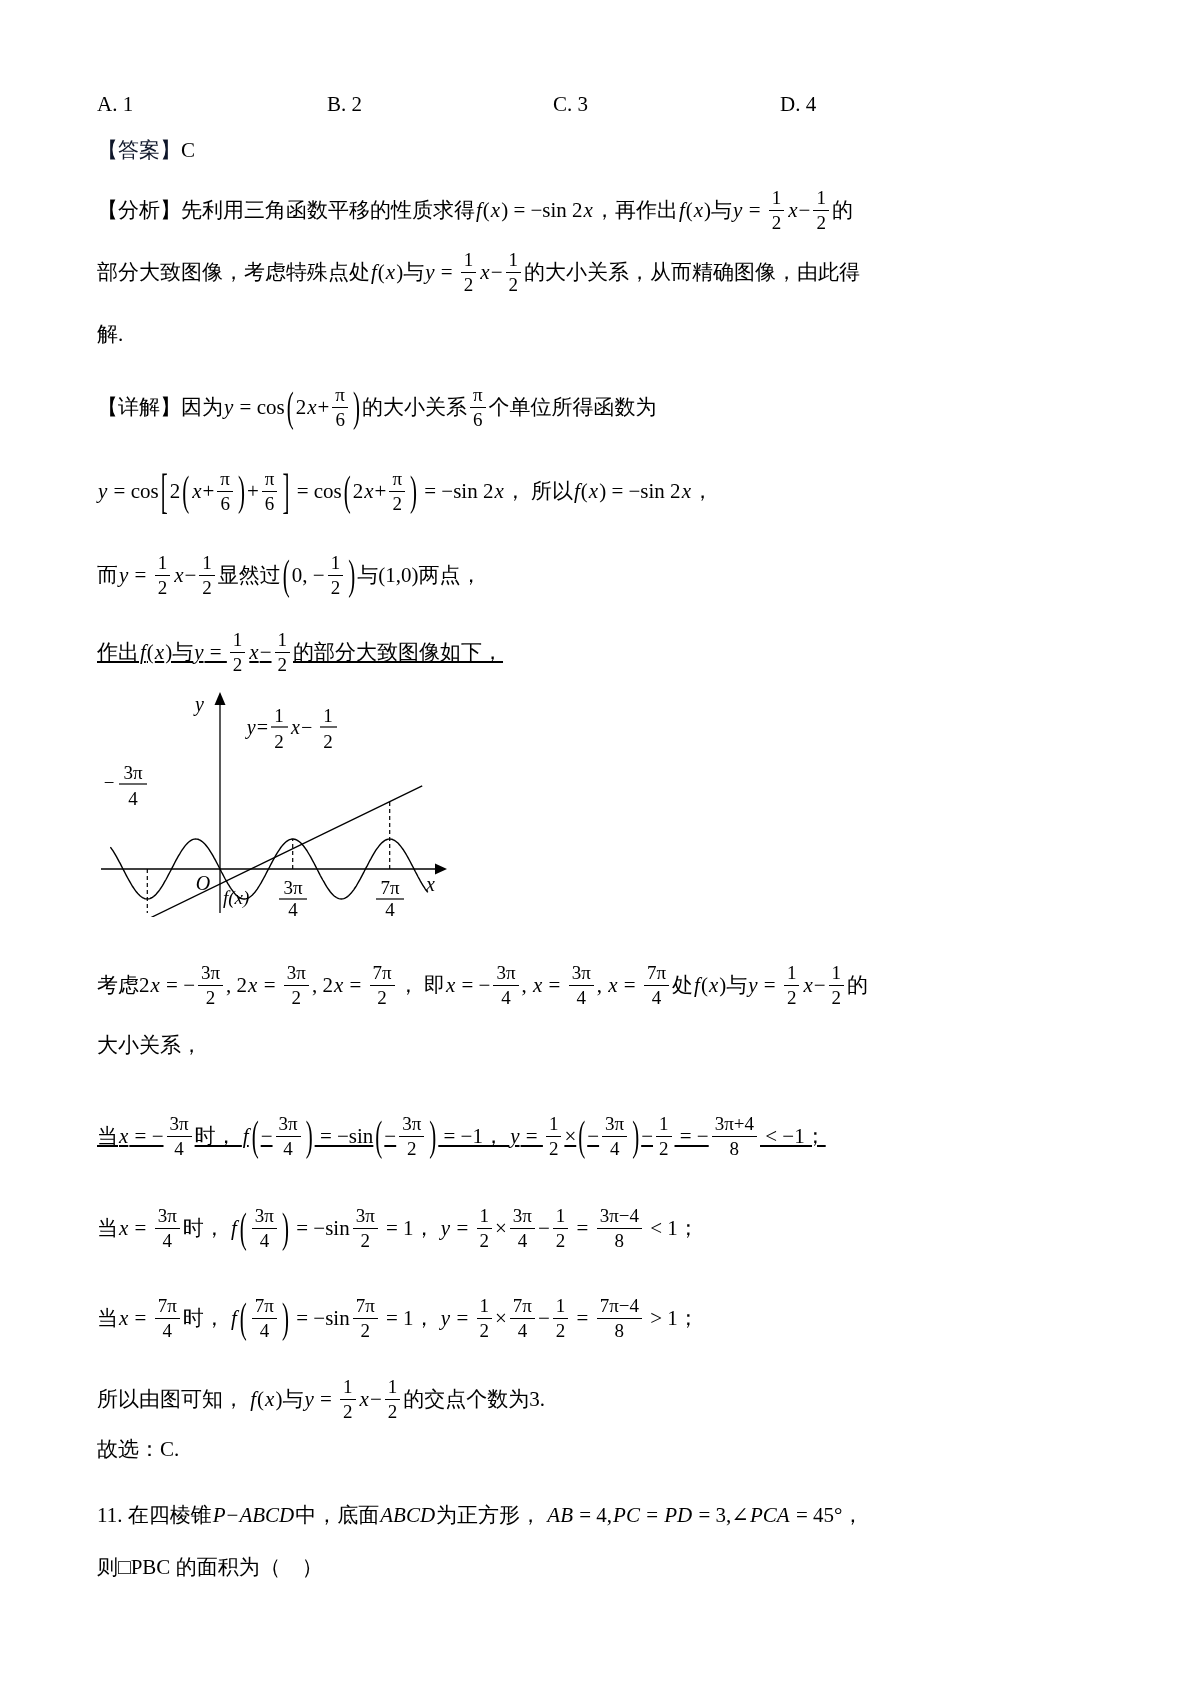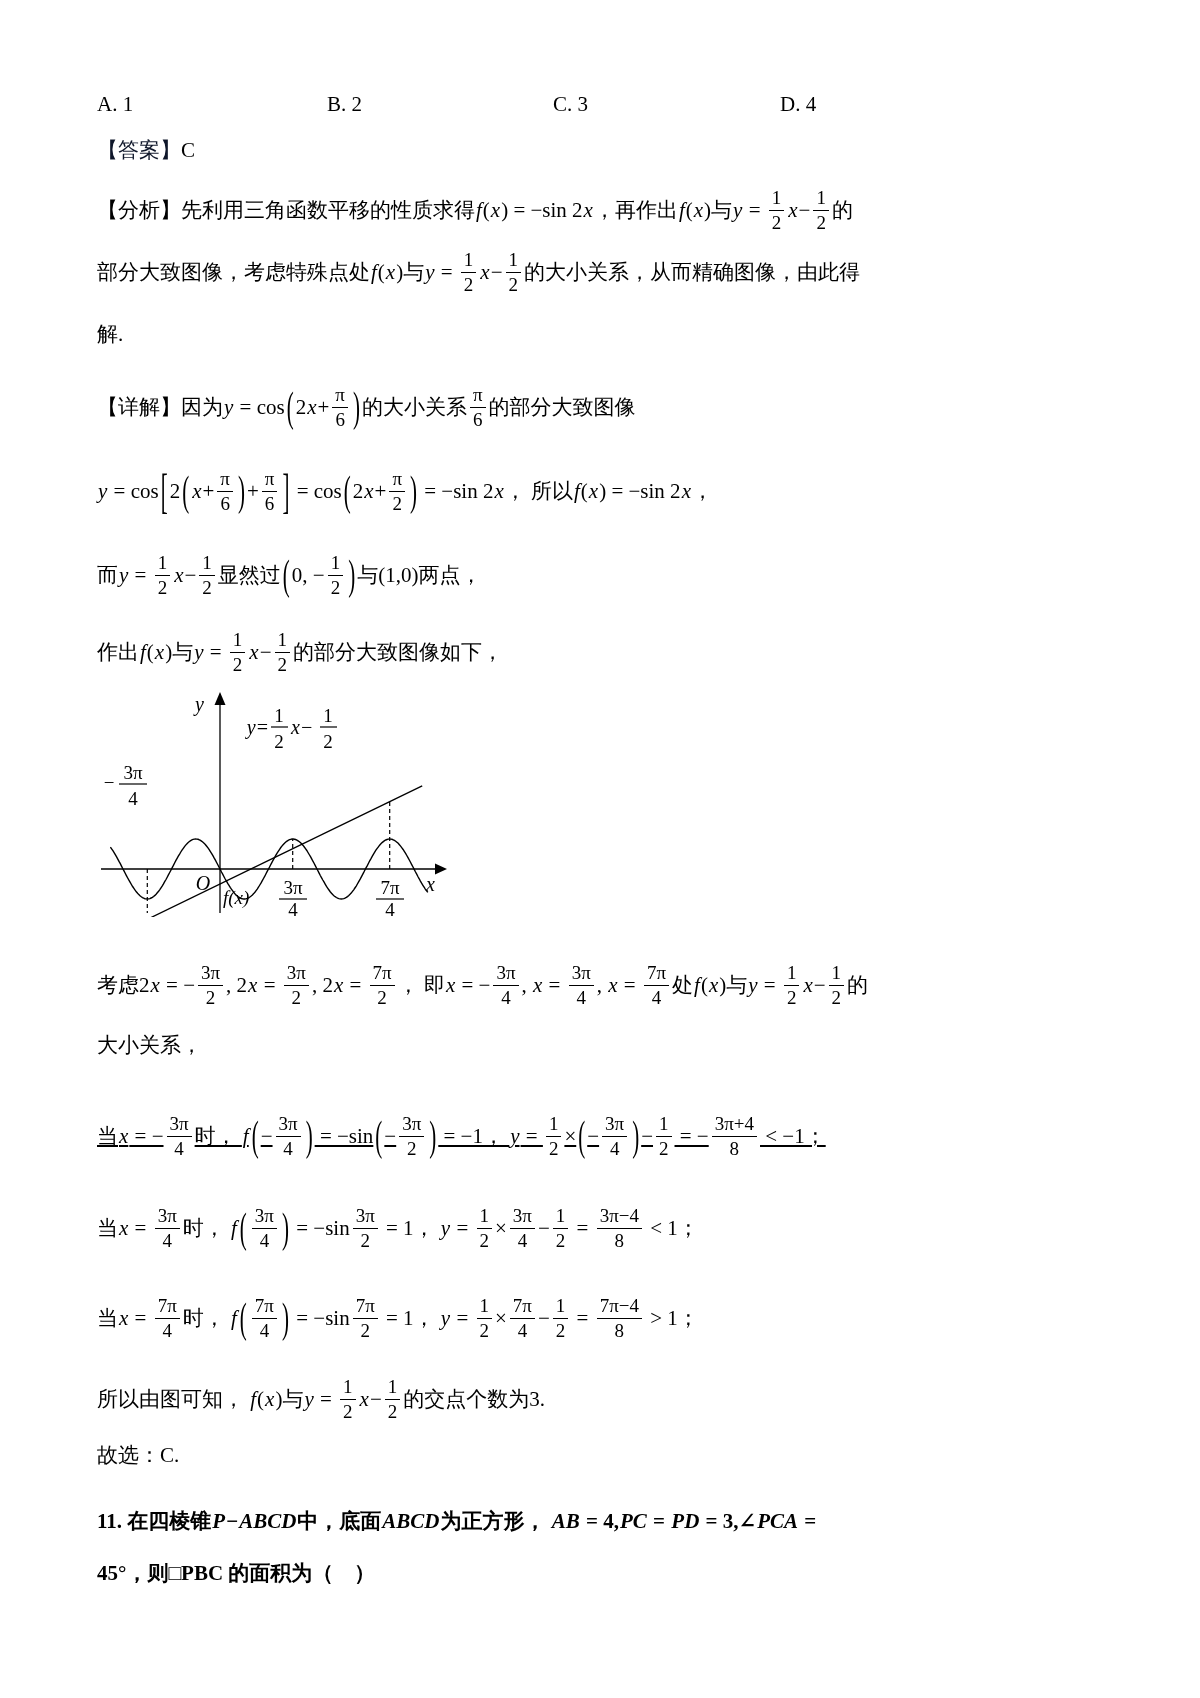--- a/index.html
+++ b/index.html
@@ -10,30 +10,30 @@
   .para{margin:0;}
   .opt{display:inline-block;}
   .opt-a{width:230px}.opt-b{width:226px}.opt-c{width:227px}
   .blue{color:#0f172a;}
   .b-answer{margin-top:18px;line-height:30px;}
   .b-jiexi{margin-top:18px;line-height:30px;}
   .b-analysis{margin-top:14px;line-height:62px;}
   .b-detail{margin-top:4px;line-height:76px;}
   .b-eq{margin-top:8px;line-height:76px;}
   .b-er{margin-top:8px;line-height:76px;}
-  .b-zuochu{margin-top:10px;line-height:58px;}
+  .b-zuochu{margin-top:10px;line-height:58px;text-decoration:underline;}
   .graph-wrap{margin-top:6px;margin-left:0;}
   .b-kaolv{margin-top:38px;line-height:60px;}
   .b-dang{line-height:78px;}
   .b-dang1{margin-top:22px;text-decoration:underline;}
   .b-dang2{margin-top:14px;}
   .b-dang3{margin-top:12px;}
   .b-suoyi{margin-top:12px;line-height:60px;}
-  .b-guxuan{margin-top:10px;line-height:32px;}
-  .b-q11{margin-top:24px;line-height:52px;font-weight:bold;}
+  .b-guxuan{margin-top:4px;line-height:32px;}
+  .b-q11{margin-top:24px;line-height:52px;}
   .mv{font-style:italic;padding:0 1px;}
   .frac{display:inline-block;text-align:center;vertical-align:middle;margin:0 3px;
         font-size:19px;line-height:1.15;position:relative;top:-2px;}
   .fn{display:block;border-bottom:1.4px solid #000;padding:0 3px 1px;}
   .fd{display:block;padding-top:1px;}
   .bp{display:inline-block;transform:scaleY(2.05);margin:0 2px;}
   .bb{display:inline-block;transform:scaleY(2.3);margin:0 2px;}
   svg{display:block;}
   svg text{font-family:"Liberation Serif","DejaVu Serif",serif;font-size:20px;fill:#000;}
   svg text.it{font-style:italic;}
@@ -53,21 +53,21 @@
     <span class="opt opt-a">A. 1</span><span class="opt opt-b">B. 2</span><span class="opt opt-c">C. 3</span><span class="opt">D. 4</span>
   </div>
 
   <div class="para b-answer">
     <span class="blue">【答案】</span><span>C</span>
   </div>
 
 
   <div class="para b-analysis"><span>【分析】先利用三角函数平移的性质求得</span><i class="mv">f</i><span>(</span><i class="mv">x</i><span>) = −sin 2</span><i class="mv">x</i><span>，再作出</span><i class="mv">f</i><span>(</span><i class="mv">x</i><span>)与</span><i class="mv">y</i><span> = </span><span class="frac"><span class="fn">1</span><span class="fd">2</span></span><i class="mv">x</i><span>−</span><span class="frac"><span class="fn">1</span><span class="fd">2</span></span><span>的部分大致图像，考虑特殊点处</span><i class="mv">f</i><span>(</span><i class="mv">x</i><span>)与</span><i class="mv">y</i><span> = </span><span class="frac"><span class="fn">1</span><span class="fd">2</span></span><i class="mv">x</i><span>−</span><span class="frac"><span class="fn">1</span><span class="fd">2</span></span><span>的大小关系，从而精确图像，由此得解.</span></div>
 
-  <div class="para b-detail"><span>【详解】因为</span><i class="mv">y</i><span> = cos</span><span class="bp">(</span><span>2</span><i class="mv">x</i><span>+</span><span class="frac"><span class="fn">π</span><span class="fd">6</span></span><span class="bp">)</span><span>的大小关系</span><span class="frac"><span class="fn">π</span><span class="fd">6</span></span><span>的部分大致图像</span></div>
+  <div class="para b-detail"><span>【详解】因为</span><i class="mv">y</i><span> = cos</span><span class="bp">(</span><span>2</span><i class="mv">x</i><span>+</span><span class="frac"><span class="fn">π</span><span class="fd">6</span></span><span class="bp">)</span><span>的大小关系</span><span class="frac"><span class="fn">π</span><span class="fd">6</span></span><span>个单位所得函数为</span></div>
 
   <div class="para b-eq"><i class="mv">y</i><span> = cos</span><span class="bb">[</span><span>2</span><span class="bp">(</span><i class="mv">x</i><span>+</span><span class="frac"><span class="fn">π</span><span class="fd">6</span></span><span class="bp">)</span><span>+</span><span class="frac"><span class="fn">π</span><span class="fd">6</span></span><span class="bb">]</span><span> = cos</span><span class="bp">(</span><span>2</span><i class="mv">x</i><span>+</span><span class="frac"><span class="fn">π</span><span class="fd">2</span></span><span class="bp">)</span><span> = −sin 2</span><i class="mv">x</i><span>， 所以</span><i class="mv">f</i><span>(</span><i class="mv">x</i><span>) = −sin 2</span><i class="mv">x</i><span>，</span></div>
 
   <div class="para b-er"><span>而</span><i class="mv">y</i><span> = </span><span class="frac"><span class="fn">1</span><span class="fd">2</span></span><i class="mv">x</i><span>−</span><span class="frac"><span class="fn">1</span><span class="fd">2</span></span><span>显然过</span><span class="bp">(</span><span>0, −</span><span class="frac"><span class="fn">1</span><span class="fd">2</span></span><span class="bp">)</span><span>与(1,0)两点，</span></div>
 
   <div class="para b-zuochu"><span>作出</span><i class="mv">f</i><span>(</span><i class="mv">x</i><span>)与</span><i class="mv">y</i><span> = </span><span class="frac"><span class="fn">1</span><span class="fd">2</span></span><i class="mv">x</i><span>−</span><span class="frac"><span class="fn">1</span><span class="fd">2</span></span><span>的部分大致图像如下，</span></div>
 
   <div class="graph-wrap">
     <svg width="350" height="230" viewBox="0 0 350 230">
       <line class="axis" x1="4" y1="182" x2="340" y2="182"></line>

